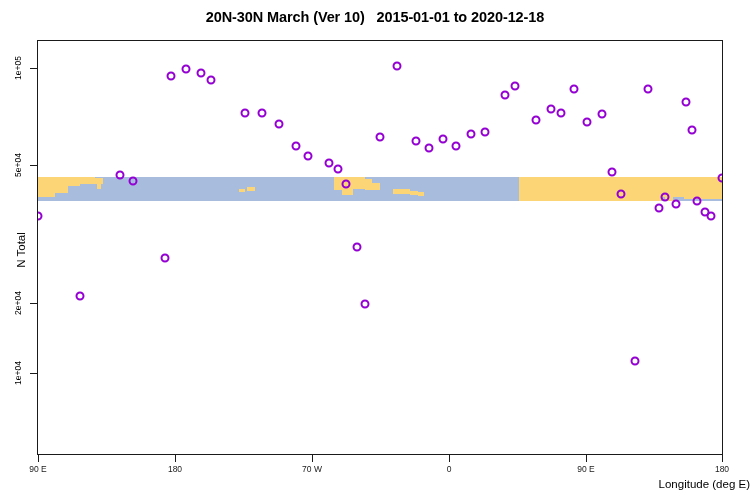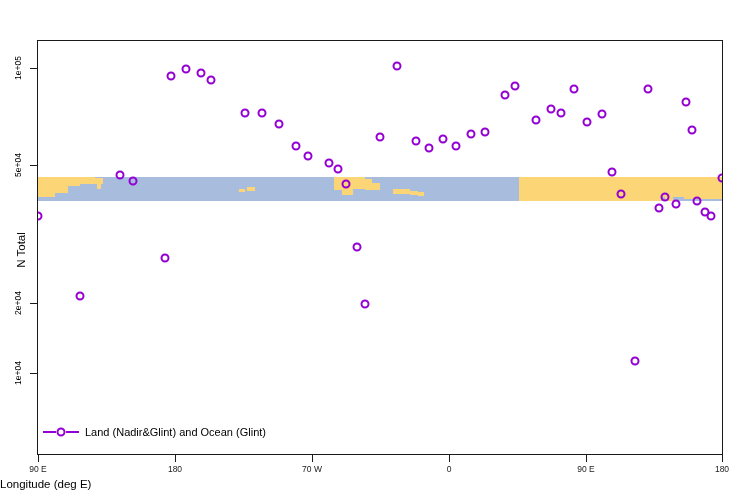--- a/index.html
+++ b/index.html
@@ -80,21 +80,21 @@
     font-size: 11.5px;
     transform: translate(-50%, -50%) rotate(-90deg);
     white-space: nowrap;
     display: block;
   }
   #xlabel {
     position: absolute;
     left: 0;
     top: 478px;
     width: 750px;
-    text-align: left;
+    text-align: right;
     font-size: 11.5px;
     color: #000;
   }
   
   #map-strip {
     position: absolute;
     left: 0;
     top: 136px;
     width: 685px;
     height: 24px;
@@ -154,20 +154,21 @@
     color: #000;
     margin-left: 6px;
     white-space: nowrap;
   }
 </style>
 </head>
 <body>
 
 <div id="figure">
 
+  <div id="chart-title">20N-30N March (Ver 10)   2015-01-01 to 2020-12-18</div>
 
   <div id="ylabel-host">
     <span>N Total</span>
   </div>
 
   <div id="xlabel">Longitude (deg E)</div>
 
   <div id="y-ticks">
       <div class="ytick" style="top: 68px;"></div>
       <div style="position: absolute; left: 8px; top: 54px; width: 20px; height: 28px;">
@@ -278,23 +279,15 @@
         <div class="pt" title="Land (Nadir&amp;Glint) and Ocean (Glint): lon 420, N 38000" style="left: 627px; top: 156.166px; border-color: rgb(148, 0, 211);"></div>
         <div class="pt" title="Land (Nadir&amp;Glint) and Ocean (Glint): lon 426, N 36000" style="left: 638.4px; top: 163.328px; border-color: rgb(148, 0, 211);"></div>
         <div class="pt" title="Land (Nadir&amp;Glint) and Ocean (Glint): lon 431, N 78000" style="left: 647.9px; top: 60.9111px; border-color: rgb(148, 0, 211);"></div>
         <div class="pt" title="Land (Nadir&amp;Glint) and Ocean (Glint): lon 434, N 63000" style="left: 653.6px; top: 89.2011px; border-color: rgb(148, 0, 211);"></div>
         <div class="pt" title="Land (Nadir&amp;Glint) and Ocean (Glint): lon 437, N 37000" style="left: 659.3px; top: 159.698px; border-color: rgb(148, 0, 211);"></div>
         <div class="pt" title="Land (Nadir&amp;Glint) and Ocean (Glint): lon 441, N 34000" style="left: 666.9px; top: 170.899px; border-color: rgb(148, 0, 211);"></div>
         <div class="pt" title="Land (Nadir&amp;Glint) and Ocean (Glint): lon 444, N 33000" style="left: 672.6px; top: 174.853px; border-color: rgb(148, 0, 211);"></div>
         <div class="pt" title="Land (Nadir&amp;Glint) and Ocean (Glint): lon 450, N 44000" style="left: 684px; top: 136.747px; border-color: rgb(148, 0, 211);"></div>
       </div>
 
-    <div id="legend">
-      <div id="legend-line">
-        <div class="lseg a"></div>
-        <div class="lseg b"></div>
-        <div class="lmark"></div>
-      </div>
-      <div id="legend-label">Land (Nadir&amp;Glint) and Ocean (Glint)</div>
-    </div>
 
   </div>
 </div>
 
 </body></html>

